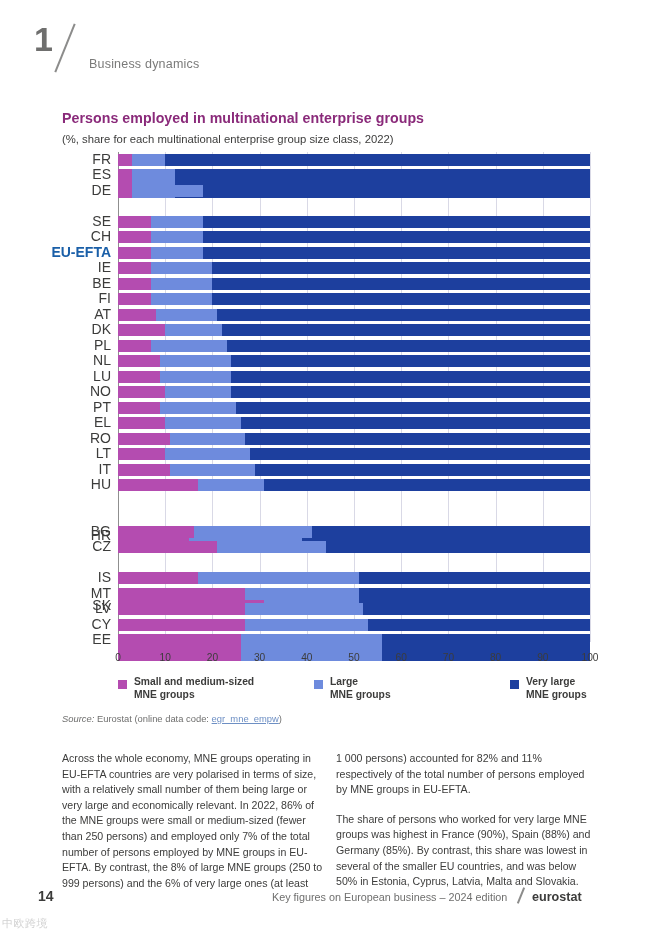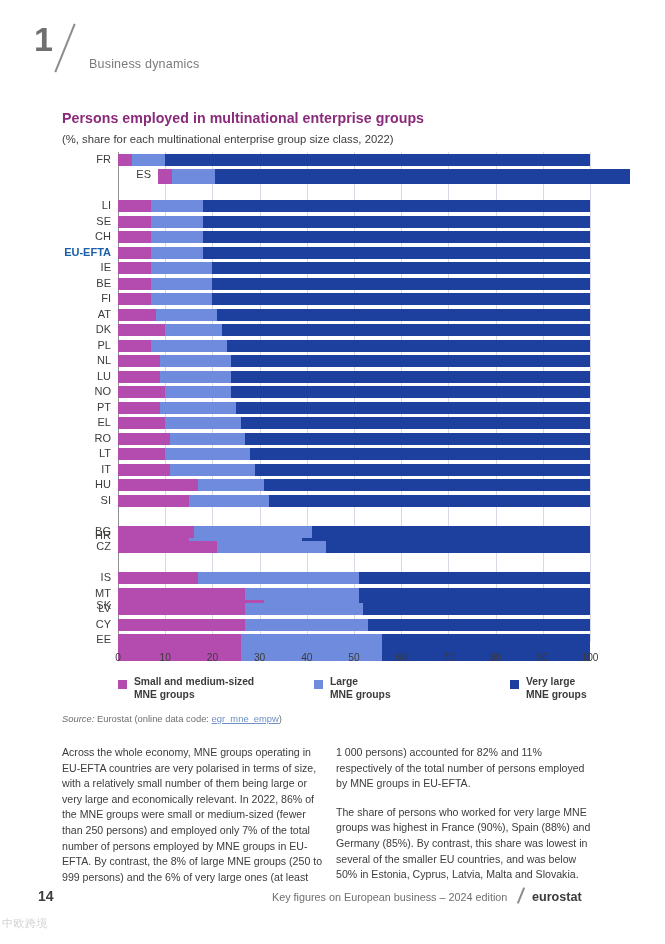--- a/index.html
+++ b/index.html
@@ -65,21 +65,21 @@
 
   .row {
     position: absolute;
     left: 0; height: 12.2px;
     width: 100%;
   }
   .lbl {
     position: absolute;
     right: 100%; margin-right: 7px;
     top: -2px;
-    font-size: 11px; color: #3c3c3b;
+    font-size: 14px; color: #3c3c3b;
     white-space: nowrap;
     text-align: right;
     line-height: 14px;
   }
   .lbl.hi { color:#1a5fa8; font-weight: bold; }
   .seg { position: absolute; top:0; height:100%; }
   .s-sm  { background: #b44cb0; }
   .s-lg  { background: #6e8bdd; }
   .s-vl  { background: #1d3f9e; }
 
@@ -118,21 +118,21 @@
 
   
   .col {
     position: absolute; top: 737px;
     width: 262px;
     font-size: 10.6px; line-height: 15.6px;
     color: #3c3c3b; text-align: left;
   }
   .col.left  { left: 62px; }
   .col.right { left: 336px; }
-  .col p { margin: 8px 0 13px 0; }
+  .col p { margin: 14px 0 13px 0; }
 
   
   .footer { position: absolute; left:0; top: 888px; width: 665px; height: 30px; }
   .pagenum {
     position: absolute; left: 38px; top: 0;
     font-size: 14px; font-weight: bold; color: #3c3c3b;
   }
   .foot-txt {
     position: absolute; left: 272px; top: 3px;
     font-size: 10.8px; color: #6f6f6e;
@@ -178,31 +178,31 @@
       <div class="gridline" style="left: 330.4px;"></div>
       <div class="gridline" style="left: 377.6px;"></div>
       <div class="gridline" style="left: 424.8px;"></div>
       <div class="gridline" style="left: 472px;"></div>
       <div class="row" style="top: 1.65px; height: 12.2px;">
         <div class="lbl">FR</div>
         <div class="seg s-sm" title="FR – Small and medium-sized MNE groups: 3%" style="left: 0px; width: 14.16px; background: rgb(180, 76, 176);"></div>
         <div class="seg s-lg" title="FR – Large MNE groups: 7%" style="left: 14.16px; width: 33.04px; background: rgb(110, 139, 221);"></div>
         <div class="seg s-vl" title="FR – Very large MNE groups: 90%" style="left: 47.2px; width: 424.8px; background: rgb(29, 63, 158);"></div>
       </div>
-      <div class="row" style="top: 17.15px; height: 15px; margin-left: 40px;">
+      <div class="row" style="top: 17.15px; height: 29px;">
         <div class="lbl">ES</div>
         <div class="seg s-sm" title="ES – Small and medium-sized MNE groups: 3%" style="left: 0px; width: 14.16px; background: rgb(180, 76, 176);"></div>
         <div class="seg s-lg" title="ES – Large MNE groups: 9%" style="left: 14.16px; width: 42.48px; background: rgb(110, 139, 221);"></div>
         <div class="seg s-vl" title="ES – Very large MNE groups: 88%" style="left: 56.64px; width: 415.36px; background: rgb(29, 63, 158);"></div>
       </div>
-      <div class="row" style="top: 48.15px; height: 12.2px;">
-        <div class="lbl">LI</div>
-        <div class="seg s-sm" title="LI – Small and medium-sized MNE groups: 7%" style="left: 0px; width: 33.04px; background: rgb(180, 76, 176);"></div>
-        <div class="seg s-lg" title="LI – Large MNE groups: 11%" style="left: 33.04px; width: 51.92px; background: rgb(110, 139, 221);"></div>
-        <div class="seg s-vl" title="LI – Very large MNE groups: 82%" style="left: 84.96px; width: 387.04px; background: rgb(29, 63, 158);"></div>
+      <div class="row" style="top: 32.65px; height: 12.2px;">
+        <div class="lbl">DE</div>
+        <div class="seg s-sm" title="DE – Small and medium-sized MNE groups: 3%" style="left: 0px; width: 14.16px; background: rgb(180, 76, 176);"></div>
+        <div class="seg s-lg" title="DE – Large MNE groups: 15%" style="left: 14.16px; width: 70.8px; background: rgb(110, 139, 221);"></div>
+        <div class="seg s-vl" title="DE – Very large MNE groups: 82%" style="left: 84.96px; width: 387.04px; background: rgb(29, 63, 158);"></div>
       </div>
       <div class="row" style="top: 63.65px; height: 12.2px;">
         <div class="lbl">SE</div>
         <div class="seg s-sm" title="SE – Small and medium-sized MNE groups: 7%" style="left: 0px; width: 33.04px; background: rgb(180, 76, 176);"></div>
         <div class="seg s-lg" title="SE – Large MNE groups: 11%" style="left: 33.04px; width: 51.92px; background: rgb(110, 139, 221);"></div>
         <div class="seg s-vl" title="SE – Very large MNE groups: 82%" style="left: 84.96px; width: 387.04px; background: rgb(29, 63, 158);"></div>
       </div>
       <div class="row" style="top: 79.15px; height: 12.2px;">
         <div class="lbl">CH</div>
         <div class="seg s-sm" title="CH – Small and medium-sized MNE groups: 7%" style="left: 0px; width: 33.04px; background: rgb(180, 76, 176);"></div>
@@ -297,26 +297,20 @@
         <div class="lbl">HU</div>
         <div class="seg s-sm" title="HU – Small and medium-sized MNE groups: 17%" style="left: 0px; width: 80.24px; background: rgb(180, 76, 176);"></div>
         <div class="seg s-lg" title="HU – Large MNE groups: 14%" style="left: 80.24px; width: 66.08px; background: rgb(110, 139, 221);"></div>
         <div class="seg s-vl" title="HU – Very large MNE groups: 69%" style="left: 146.32px; width: 325.68px; background: rgb(29, 63, 158);"></div>
       </div>
       <div class="row" style="top: 311.65px; height: 12.2px;">
         <div class="lbl">IT</div>
         <div class="seg s-sm" title="IT – Small and medium-sized MNE groups: 11%" style="left: 0px; width: 51.92px; background: rgb(180, 76, 176);"></div>
         <div class="seg s-lg" title="IT – Large MNE groups: 18%" style="left: 51.92px; width: 84.96px; background: rgb(110, 139, 221);"></div>
         <div class="seg s-vl" title="IT – Very large MNE groups: 71%" style="left: 136.88px; width: 335.12px; background: rgb(29, 63, 158);"></div>
-      </div>
-      <div class="row" style="top: 342.65px; height: 12.2px;">
-        <div class="lbl">SI</div>
-        <div class="seg s-sm" title="SI – Small and medium-sized MNE groups: 15%" style="left: 0px; width: 70.8px; background: rgb(180, 76, 176);"></div>
-        <div class="seg s-lg" title="SI – Large MNE groups: 17%" style="left: 70.8px; width: 80.24px; background: rgb(110, 139, 221);"></div>
-        <div class="seg s-vl" title="SI – Very large MNE groups: 68%" style="left: 151.04px; width: 320.96px; background: rgb(29, 63, 158);"></div>
       </div>
       <div class="row" style="top: 378px; height: 12.2px; padding-left: 32px;">
         <div class="lbl">HR</div>
         <div class="seg s-sm" title="HR – Small and medium-sized MNE groups: 15%" style="left: 0px; width: 70.8px; background: rgb(180, 76, 176);"></div>
         <div class="seg s-lg" title="HR – Large MNE groups: 24%" style="left: 70.8px; width: 113.28px; background: rgb(110, 139, 221);"></div>
         <div class="seg s-vl" title="HR – Very large MNE groups: 61%" style="left: 184.08px; width: 287.92px; background: rgb(29, 63, 158);"></div>
       </div>
       <div class="row" style="top: 373.65px; height: 12.2px;">
         <div class="lbl">BG</div>
         <div class="seg s-sm" title="BG – Small and medium-sized MNE groups: 16%" style="left: 0px; width: 75.52px; background: rgb(180, 76, 176);"></div>

